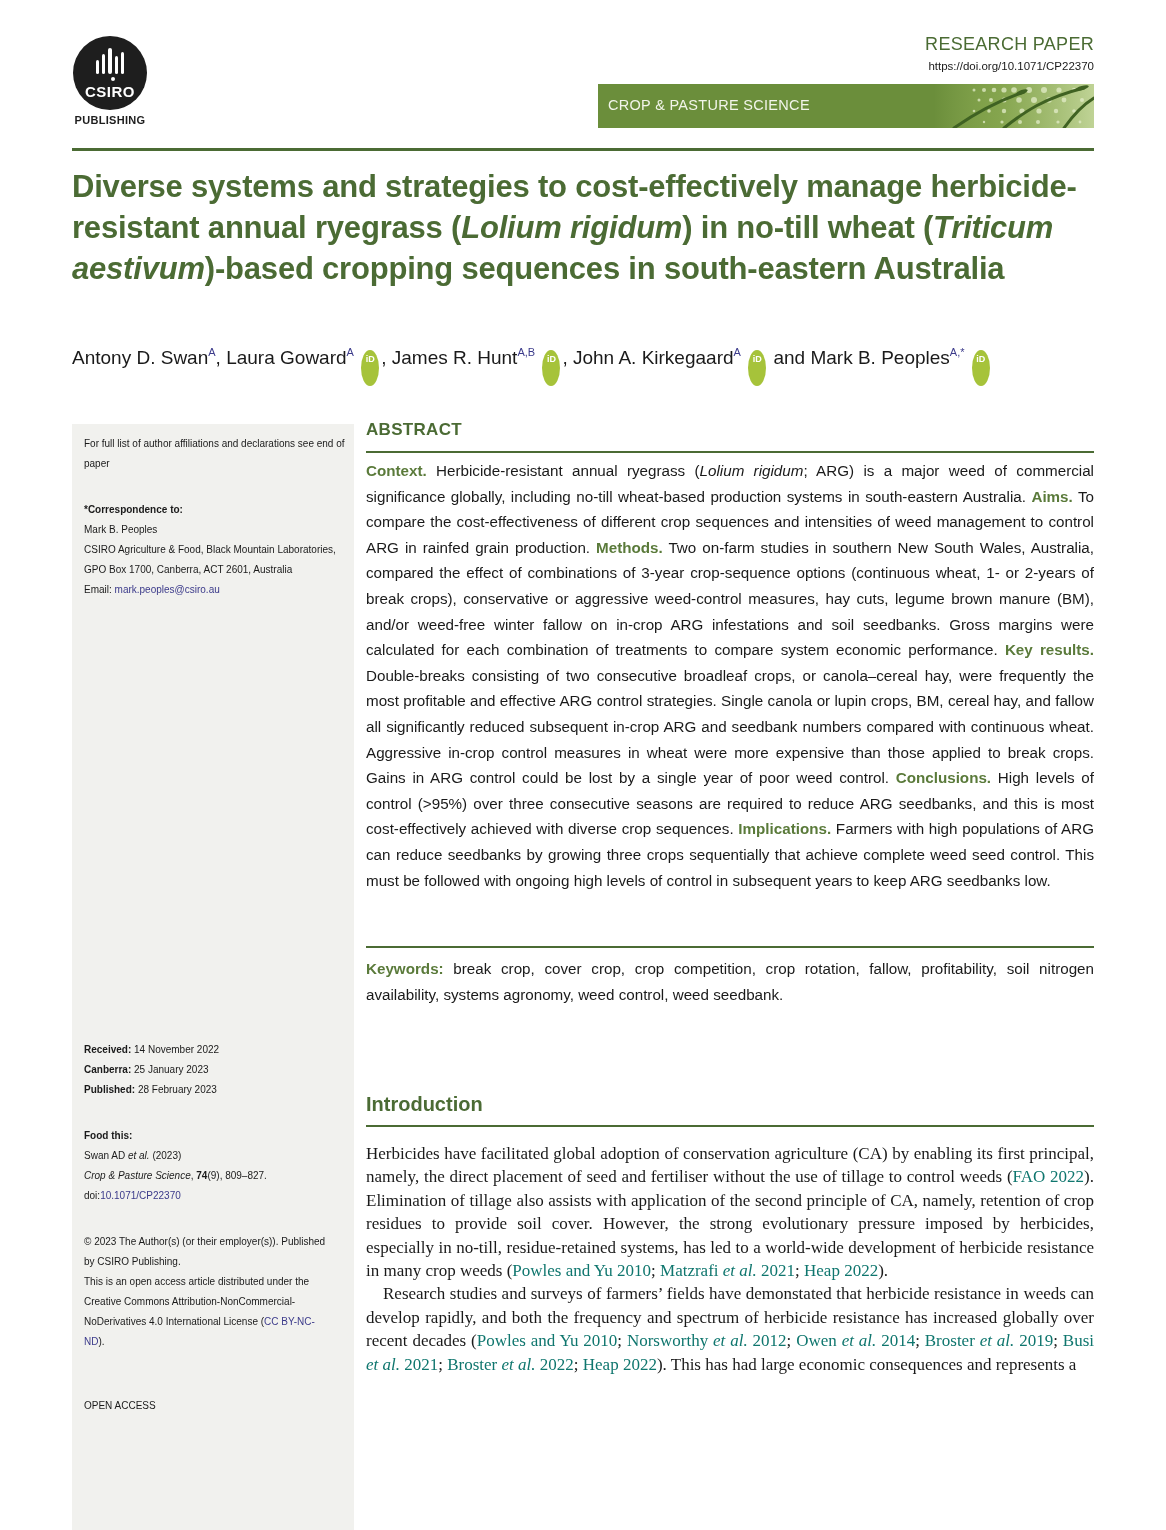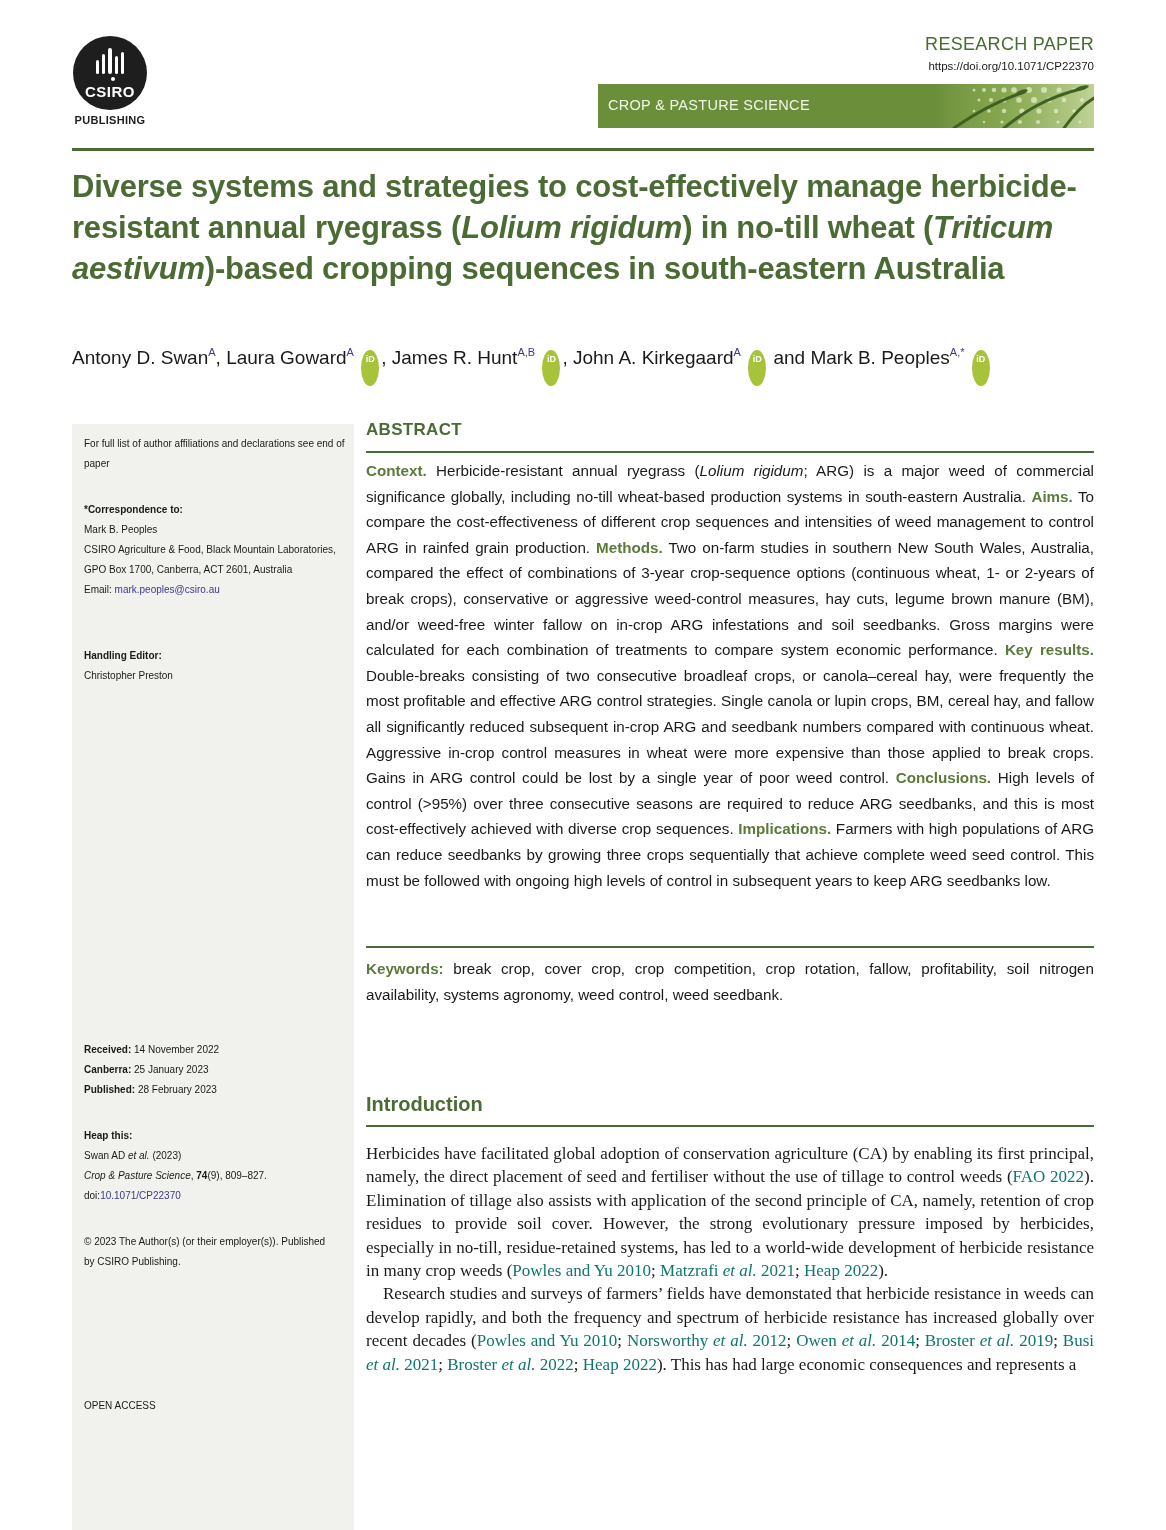--- a/index.html
+++ b/index.html
@@ -138,40 +138,37 @@
 <aside class="sidebar">
   <div class="blk" style="top:10px">For full list of author affiliations and declarations see end of paper</div>
 
   <div class="blk" style="top:76px">
     <div><b>*Correspondence to:</b></div>
     <div>Mark B. Peoples</div>
     <div>CSIRO Agriculture &amp; Food, Black Mountain Laboratories, GPO Box 1700, Canberra, ACT 2601, Australia</div>
     <div><span>Email: </span><span class="link">mark.peoples@csiro.au</span></div>
   </div>
 
-  <div class="blk" style="top:222px">
-    <div><b>Handling Editor:</b></div>
-    <div>Christopher Preston</div>
-  </div>
 
   <div class="blk" style="top:616px">
     <div><b>Received:</b><span> 14 November 2022</span></div>
     <div><b>Canberra:</b><span> 25 January 2023</span></div>
     <div><b>Published:</b><span> 28 February 2023</span></div>
   </div>
 
   <div class="blk" style="top:702px">
-    <div><b>Heap this:</b></div>
+    <div><b>Food this:</b></div>
     <div><span>Swan AD </span><span class="it">et al.</span><span> (2023)</span></div>
     <div><span class="it">Crop &amp; Pasture Science</span>, <b>74</b><span>(9), 809–827.</span></div>
     <div><span>doi:</span><span class="link">10.1071/CP22370</span></div>
   </div>
 
   <div class="blk" style="top:808px; width:250px">
     <div>© 2023 The Author(s) (or their employer(s)). Published by CSIRO Publishing.</div>
+    <div><span>This is an open access article distributed under the Creative Commons Attribution-NonCommercial-NoDerivatives 4.0 International License (</span><span class="link">CC BY-NC-ND</span><span>).</span></div>
   </div>
 
   <div class="blk" style="top:972px">OPEN ACCESS</div>
 </aside>
 
 <h2 class="main abs-head">ABSTRACT</h2>
 <div class="rule" style="top:451px"></div>
 
 <div class="main abs-body">
   <span class="abs-label">Context.</span><span> Herbicide-resistant annual ryegrass (</span><span class="it">Lolium rigidum</span><span>; ARG) is a major weed of commercial significance globally, including no-till wheat-based production systems in south-eastern Australia.</span>

